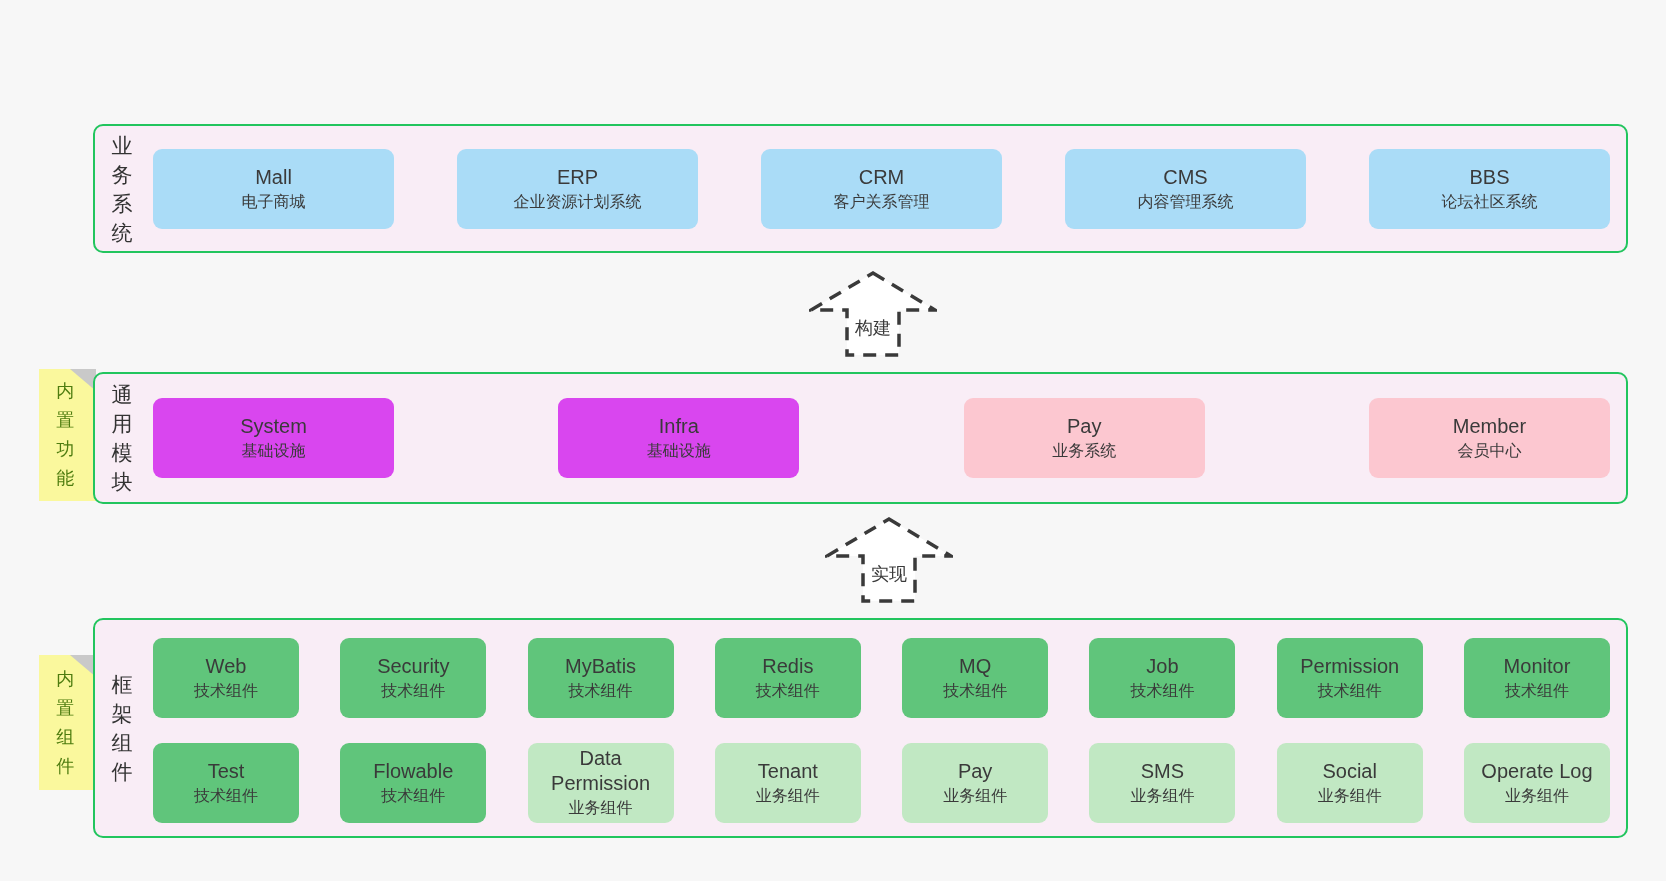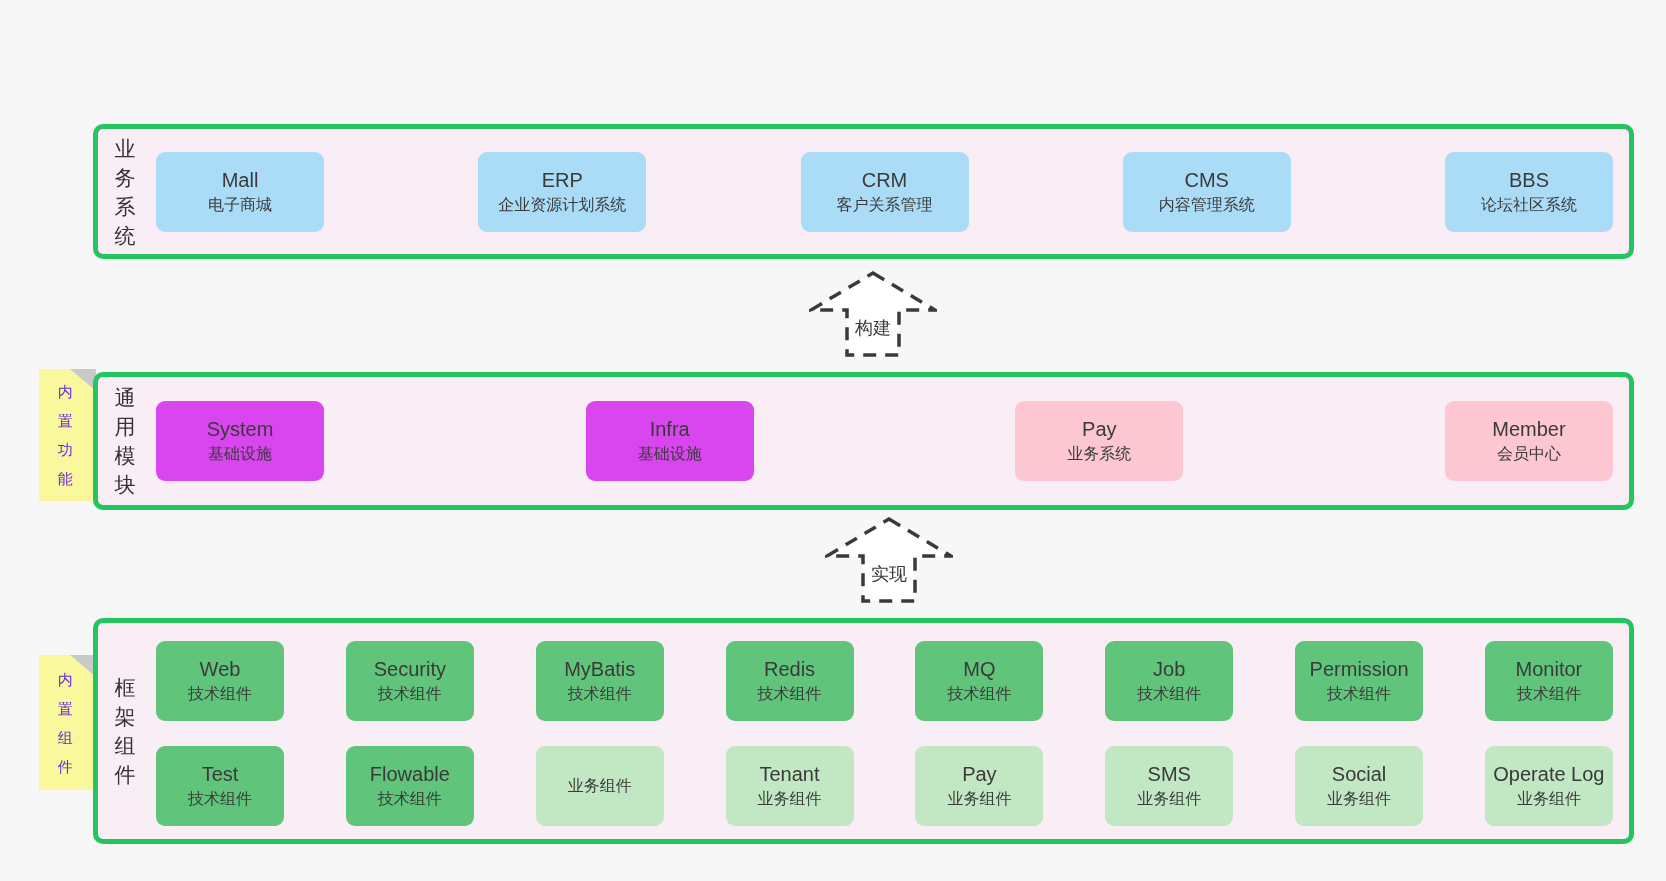--- a/index.html
+++ b/index.html
@@ -4,21 +4,21 @@
 <style>
   html,body{margin:0;padding:0}
   body{
     width:1666px;height:881px;position:relative;overflow:hidden;
     background:#f7f7f7;color:#3a3a3a;
     font-family:"Liberation Sans","DejaVu Sans",sans-serif;
   }
   
   .band{
     position:absolute;left:93px;width:1531px;
-    background:#f9edf6;border:5px solid #22c55e;border-radius:10px;
+    background:#f9edf6;border:2px solid #22c55e;border-radius:10px;
     z-index:1;
   }
   #band1{top:124px;height:125px}
   #band2{top:372px;height:128px}
   #band3{top:618px;height:216px}
 
   .vlabel{
     position:absolute;left:13px;top:50%;transform:translateY(-50%);
     width:28px;font-size:21px;line-height:29px;text-align:center;
     word-break:break-all;color:#333;
@@ -31,22 +31,22 @@
   #band1 .boxes{top:23px}
   #band2 .boxes{top:24px}
   #band3 .row1{top:18px}
   #band3 .row2{top:123px}
 
   .box{
     height:80px;border-radius:9px;
     display:flex;flex-direction:column;align-items:center;justify-content:center;
     text-align:center;
   }
-  .w6{width:168px}
-  .w8{width:128px}
+  .w6{width:241px}
+  .w8{width:146px}
   .box .en{font-size:20px;line-height:25px}
   .box .cn{font-size:16px;line-height:24px}
 
   .blue{background:#aadcf7}
   .red{background:#d946ef}
   .pink{background:#fcc7d0}
   .green{background:#60c57b}
   .lgreen{background:#c1e8c3}
 
   
@@ -56,22 +56,22 @@
   }
   #tab2{top:369px;height:132px}
   #tab3{top:655px;height:135px}
   .fold{
     position:absolute;top:0;right:0;width:26px;height:22px;
     background:#c9c9c9;
     clip-path:polygon(0 0,100% 0,100% 100%);
   }
   .tlabel{
     position:absolute;top:50%;left:46%;transform:translate(-50%,-50%);
-    width:24px;font-size:15px;line-height:29px;text-align:center;
-    word-break:break-all;color:#6d28d9;
+    width:24px;font-size:18px;line-height:29px;text-align:center;
+    word-break:break-all;color:#4d7c0f;
   }
 
   
   .arrow{position:absolute;width:128px;height:88px;z-index:0}
   #arrow1{left:809px;top:270px}
   #arrow2{left:825px;top:516px}
   .arrow svg{display:block}
   .arrow text{
     font-size:18px;fill:#3a3a3a;
     font-family:"Liberation Sans","DejaVu Sans",sans-serif;
@@ -194,20 +194,21 @@
     <div class="boxes row2">
       <div class="box green w8">
         <div class="en">Test</div>
         <div class="cn">技术组件</div>
       </div>
       <div class="box green w8">
         <div class="en">Flowable</div>
         <div class="cn">技术组件</div>
       </div>
       <div class="box lgreen w8">
+        <div class="en">Data Permission</div>
         <div class="cn">业务组件</div>
       </div>
       <div class="box lgreen w8">
         <div class="en">Tenant</div>
         <div class="cn">业务组件</div>
       </div>
       <div class="box lgreen w8">
         <div class="en">Pay</div>
         <div class="cn">业务组件</div>
       </div>

